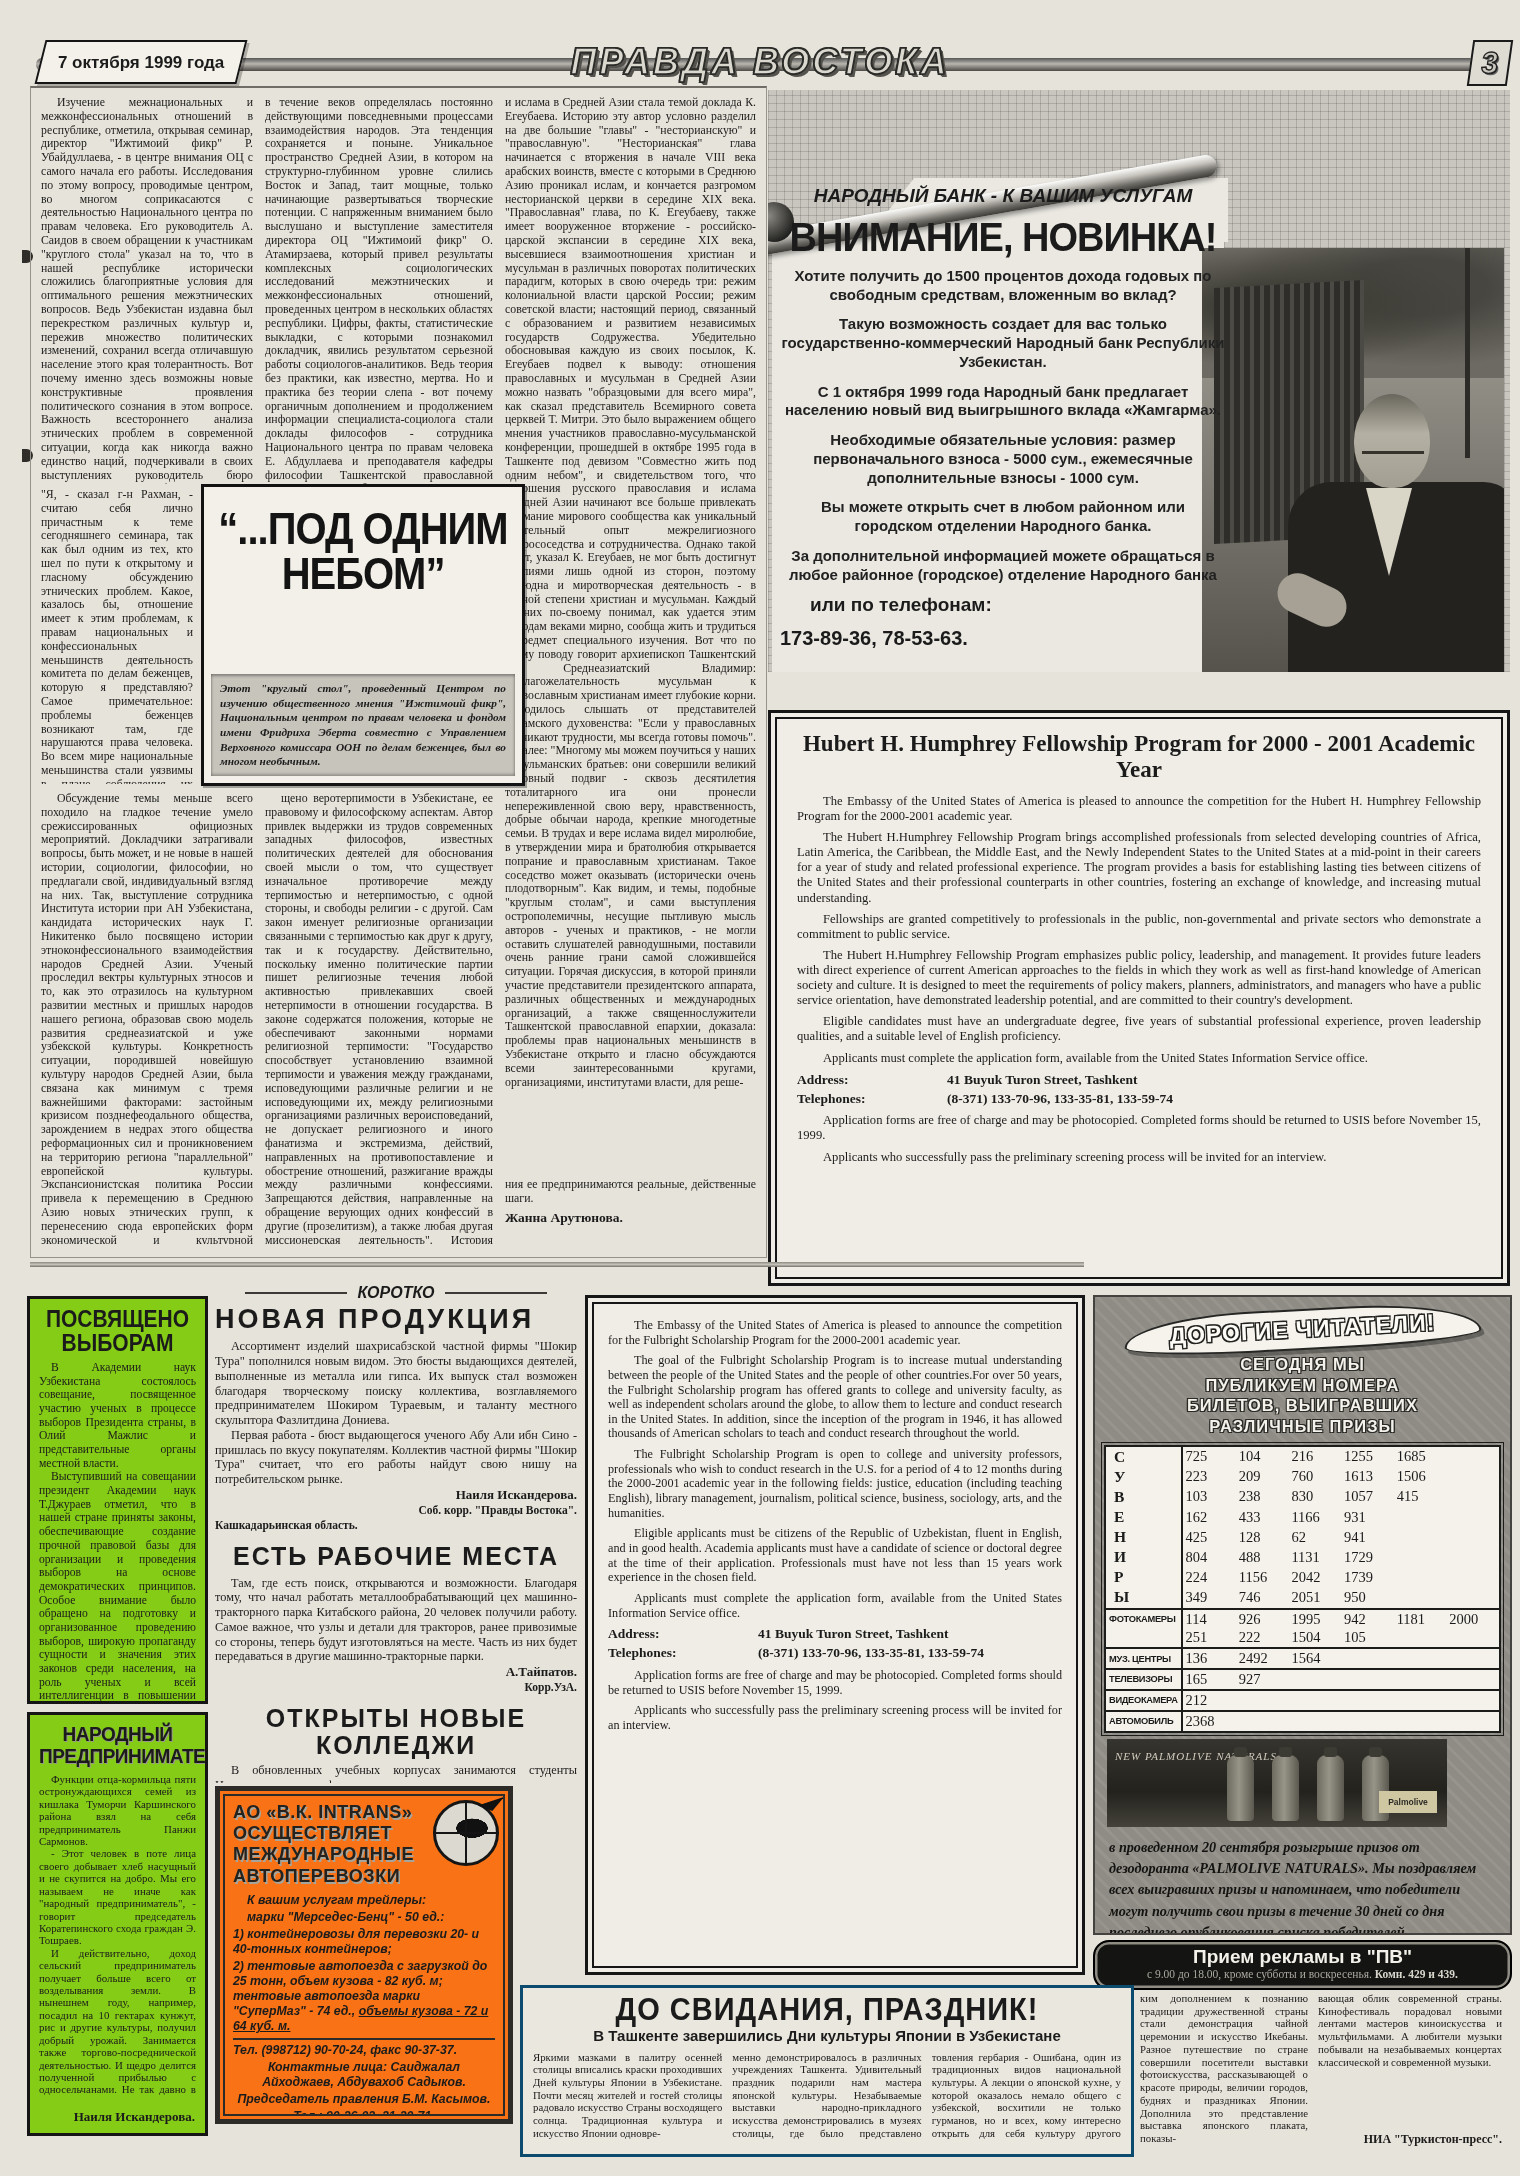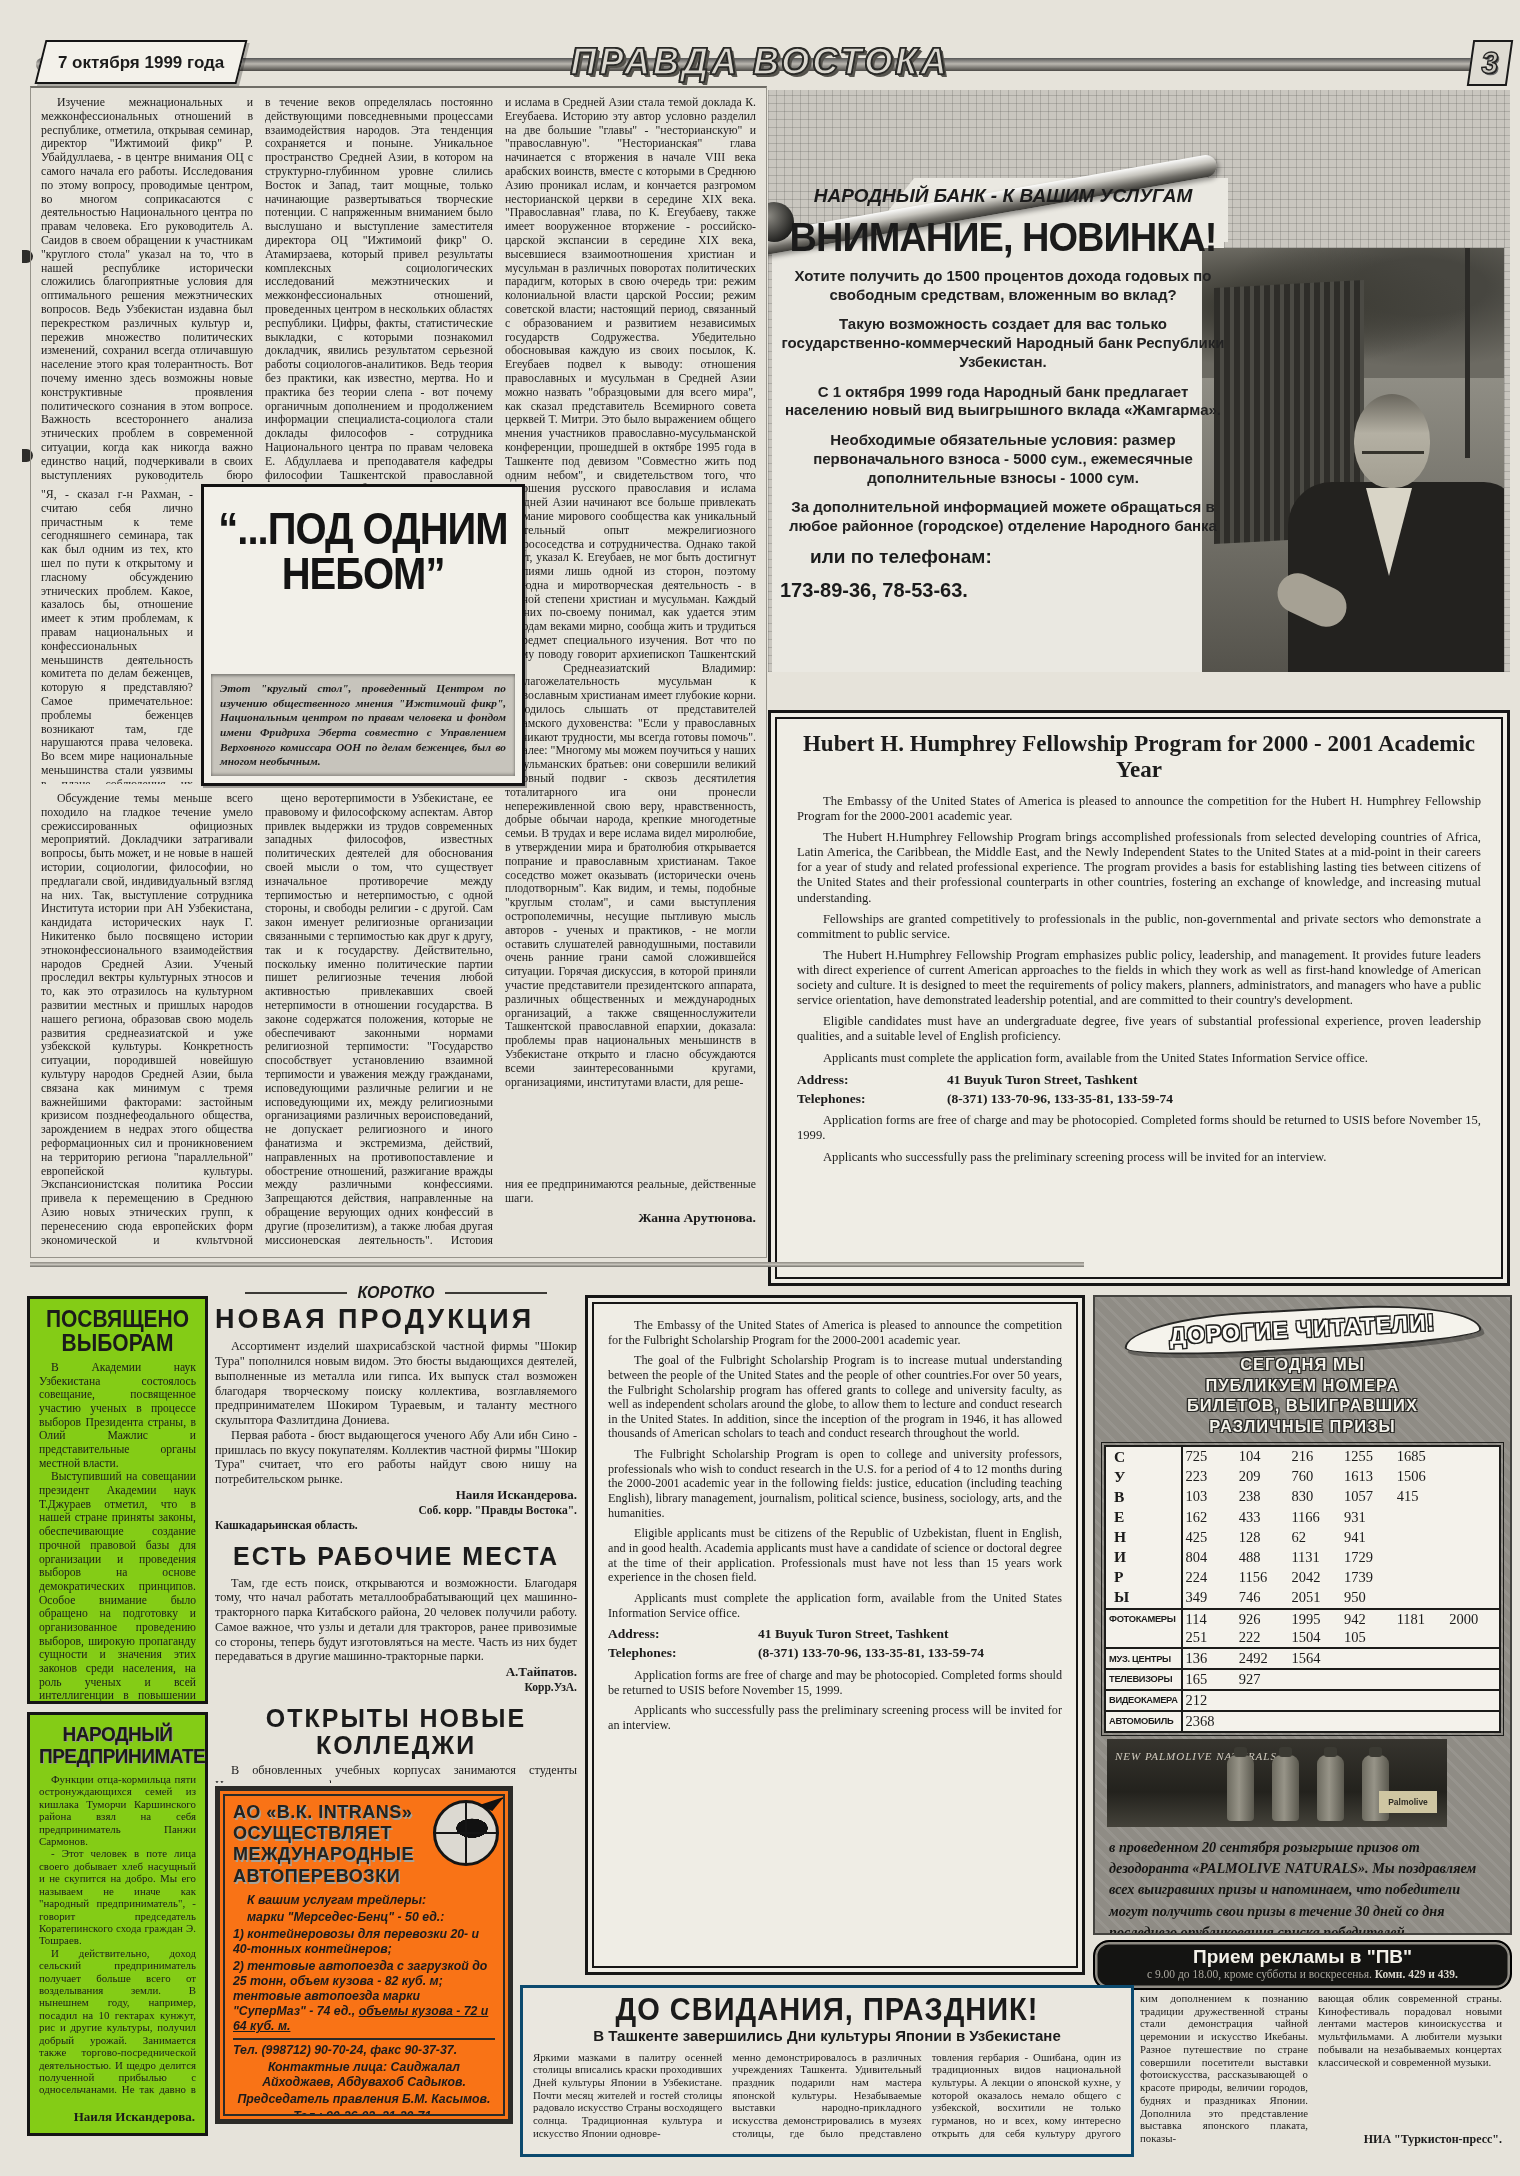--- a/index.html
+++ b/index.html
@@ -20,21 +20,21 @@
   .article-frame { left:30px; top:86px; width:737px; height:1172px; border:1px solid #96938a; border-top:2px solid #6f6d66; }
   .ncol { position:absolute; font:11.8px/1.17 "Liberation Serif",serif; text-align:justify; overflow:hidden; }
   .ncol.ind { text-indent:16px; }
   .c1a { left:10px; top:8px;   width:212px; height:388px; }
   .c1b { left:10px; top:400px; width:152px; height:296px; }
   .c1c { left:10px; top:704px; width:212px; height:452px; }
   .c2a { left:234px; top:8px;   width:228px; height:388px; }
   .c2b { left:234px; top:704px; width:228px; height:452px; }
   .c3  { left:474px; top:8px;   width:251px; height:1078px; }
   .c3e { left:474px; top:1090px; width:251px; height:70px; overflow:hidden; }
-  .art-byline { text-align:right; font:bold 13.5px/1.3 "Liberation Serif",serif; padding-top:3px; }
+  .art-byline { text-align:left; font:bold 13.5px/1.3 "Liberation Serif",serif; padding-top:3px; }
   .headline-box { left:170px; top:396px; width:324px; height:302px; background:#f2f0e9; border:3px solid #121212; box-shadow:2px 2px 0 rgba(0,0,0,.3); display:flex; flex-direction:column; justify-content:space-between; z-index:3; }
   .headline-box h1 { font:bold 40px/1.02 "Liberation Sans",sans-serif; letter-spacing:-1px; text-align:center; padding:22px 6px 0; color:#141414; transform:scaleY(1.12); }
   .lead-strip { margin:0 7px 7px; background:#c7c4bc; box-shadow:inset 0 2px 3px rgba(0,0,0,.35), inset 0 -2px 3px rgba(0,0,0,.25); padding:7px 9px; font:bold italic 11.3px/1.3 "Liberation Serif",serif; text-align:justify; }
   
   .bank-ad { left:768px; top:90px; width:742px; height:582px; background-color:#c9c6bf;
      background-image:repeating-linear-gradient(0deg,rgba(70,70,66,.22) 0 1px,transparent 1px 8px),repeating-linear-gradient(90deg,rgba(70,70,66,.22) 0 1px,transparent 1px 8px); overflow:hidden; }
   .bank-panel { position:absolute; left:4px; top:138px; width:452px; height:450px; background:#eae8e1; }
   .bank-panel-top { position:absolute; left:36px; top:88px; width:424px; height:64px; background:#eae8e1; clip-path:polygon(14% 100%,100% 100%,100% 0,26% 0); }
   .pipe { position:absolute; left:-18px; top:104px; width:470px; height:22px; border-radius:12px; transform:rotate(-10deg); background:linear-gradient(180deg,#fbfbfa,#c6c4bd 35%,#6e6c66 72%,#3c3b37); box-shadow:2px 3px 5px rgba(0,0,0,.4); }
   .pipe-tip { position:absolute; left:-14px; top:112px; width:40px; height:40px; border-radius:50%; background:radial-gradient(circle at 35% 35%,#8d8b84,#1f1f1d 75%); }
@@ -182,20 +182,21 @@
     <div class="bp-glasses"></div>
     <div class="bp-hand"></div>
   </div>
   <div class="bank-text">
     <div class="bank-tagline">НАРОДНЫЙ БАНК - К ВАШИМ УСЛУГАМ</div>
     <div class="bank-headline">ВНИМАНИЕ, НОВИНКА!</div>
     <div class="bank-p">Хотите получить до 1500 процентов дохода годовых по свободным средствам, вложенным во вклад?</div>
     <div class="bank-p">Такую возможность создает для вас только государственно-коммерческий Народный банк Республики Узбекистан.</div>
     <div class="bank-p">С 1 октября 1999 года Народный банк предлагает населению новый вид выигрышного вклада «Жамгарма».</div>
     <div class="bank-p">Необходимые обязательные условия: размер первоначального взноса - 5000 сум., ежемесячные дополнительные взносы - 1000 сум.</div>
+    <div class="bank-p">Вы можете открыть счет в любом районном или городском отделении Народного банка.</div>
     <div class="bank-p">За дополнительной информацией можете обращаться в любое районное (городское) отделение Народного банка</div>
     <div class="bank-ph-label">или по телефонам:</div>
     <div class="bank-phones">173-89-36, 78-53-63.</div>
   </div>
 </div>
 
 <div class="abs usis humphrey">
   <div class="usis-inner">
     <h2>Hubert H. Humphrey Fellowship Program for 2000 - 2001 Academic Year</h2>
     <p>The Embassy of the United States of America is pleased to announce the competition for the Hubert H. Humphrey Fellowship Program for the 2000-2001 academic year.</p>

